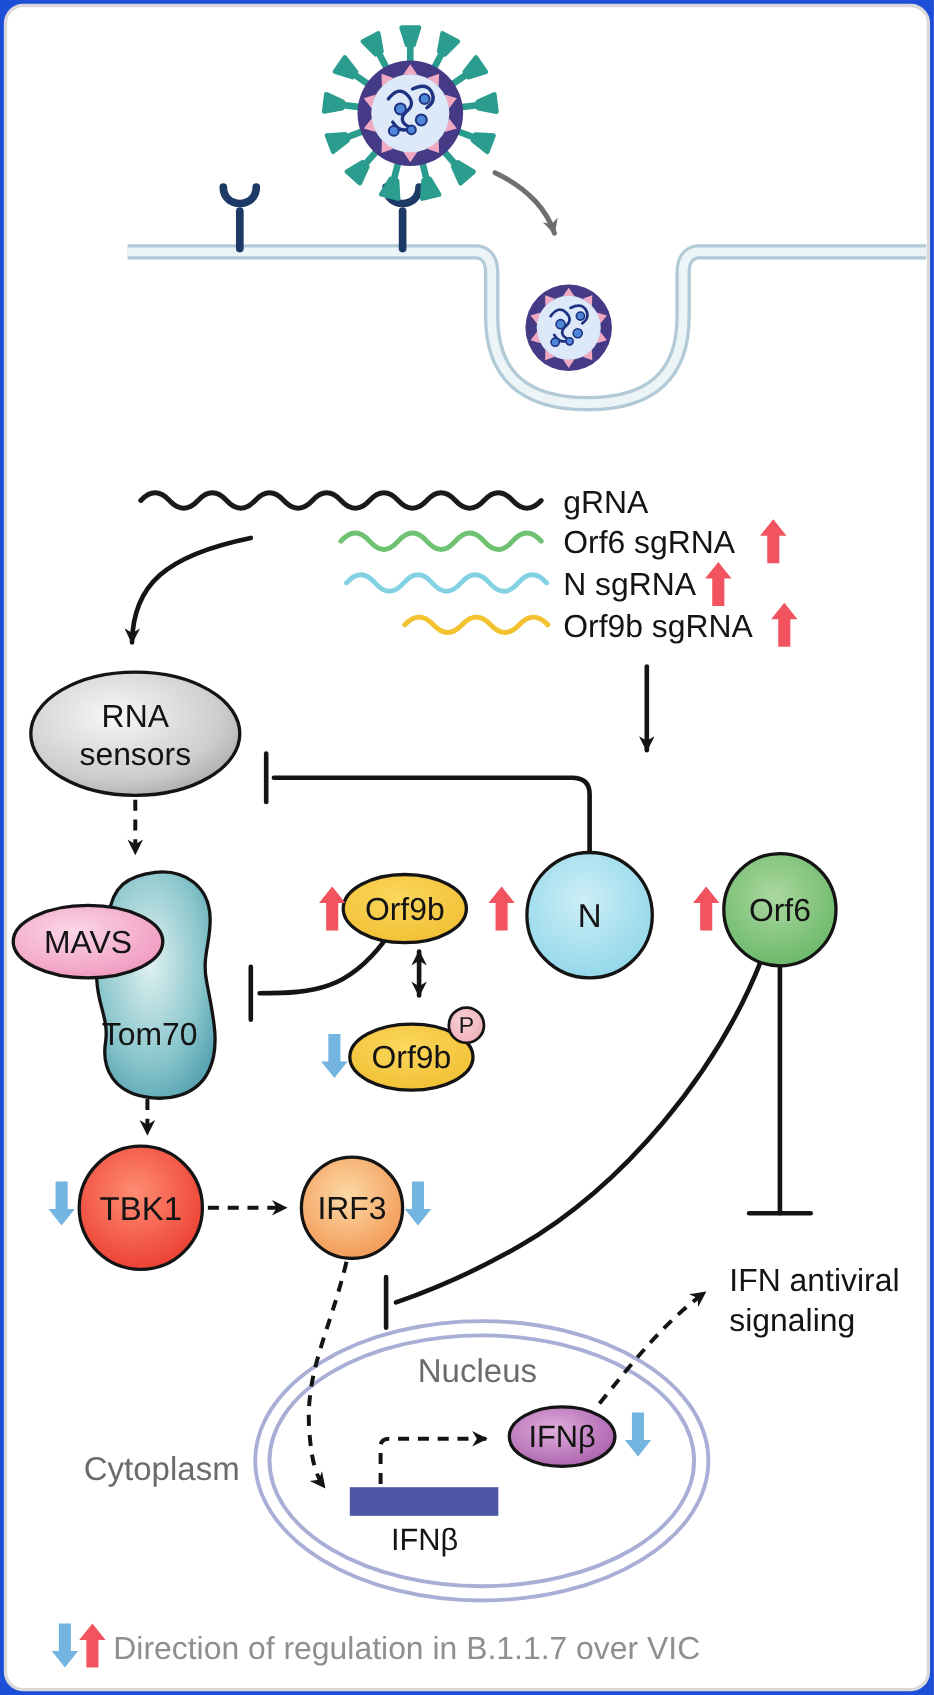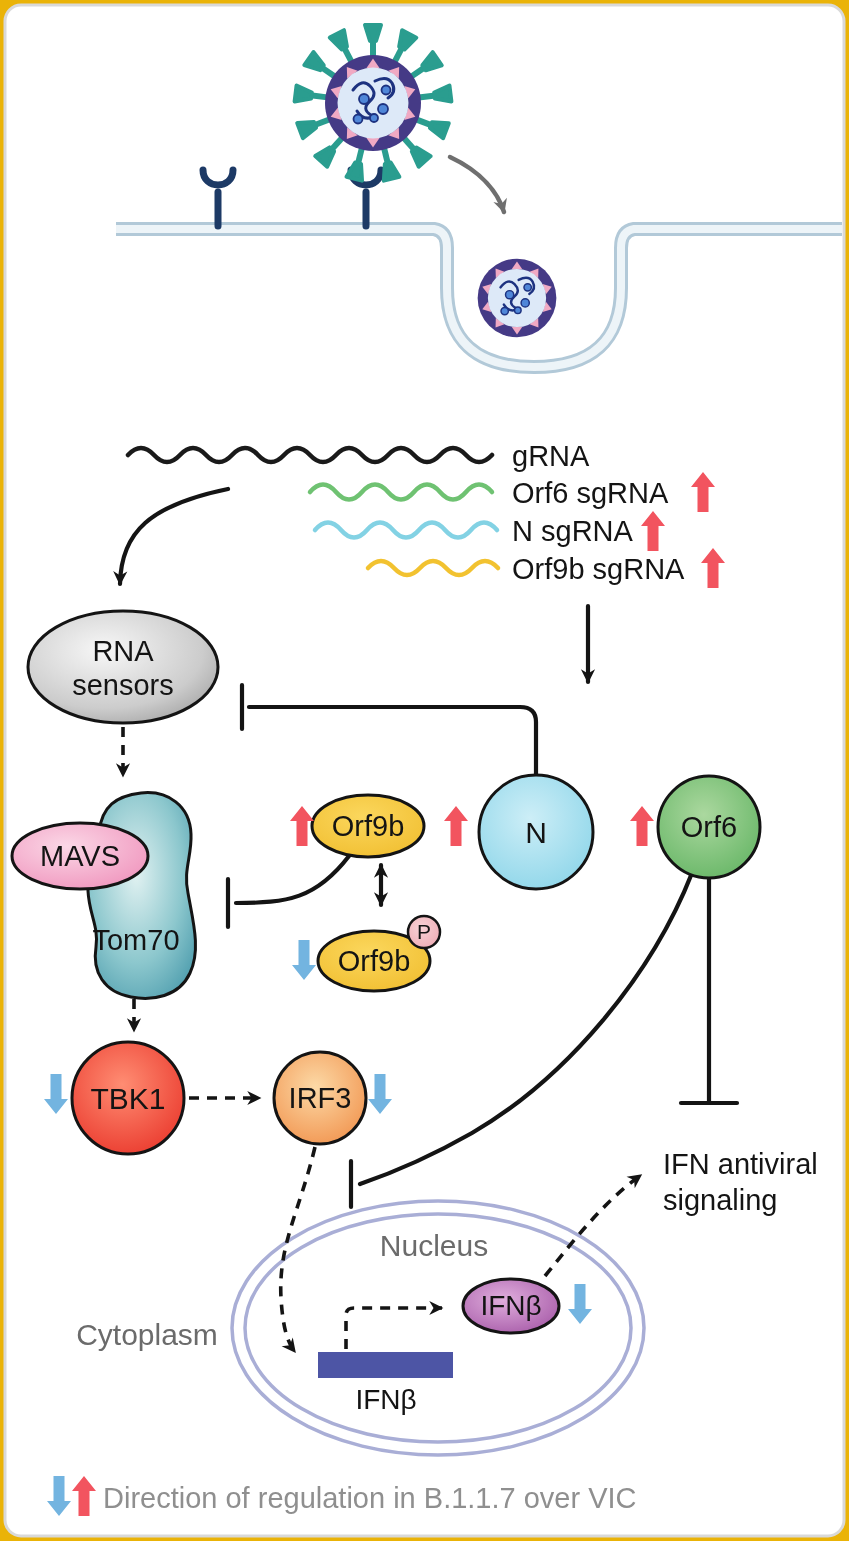--- a/index.html
+++ b/index.html
@@ -1,16 +1,16 @@
 <!DOCTYPE html>
 <html><head>
 <meta charset="utf-8">
 <style>
   html,body{margin:0;padding:0;background:#ffffff;}
-  .stage{position:relative;width:849px;height:1541px;background:#eab308;overflow:hidden;}
+  .stage{position:relative;width:849px;height:1541px;background:#1d4ed8;overflow:hidden;}
   svg{display:block;}
   text{font-family:"Liberation Sans","DejaVu Sans",sans-serif;fill:#141414;}
   .t29{font-size:29px;}
   .t30{font-size:30px;}
   .t28{font-size:28px;}
   .tP{font-size:21px;}
   .tgray{font-size:30px;fill:#6b6b6b;}
   .tlegend{font-size:29px;fill:#8f8f8f;}
   .blk{stroke:#141414;stroke-width:4.2;fill:none;stroke-linecap:round;stroke-linejoin:round;}
   .dash{stroke:#141414;stroke-width:3.6;fill:none;stroke-linecap:butt;stroke-dasharray:10 8;}

